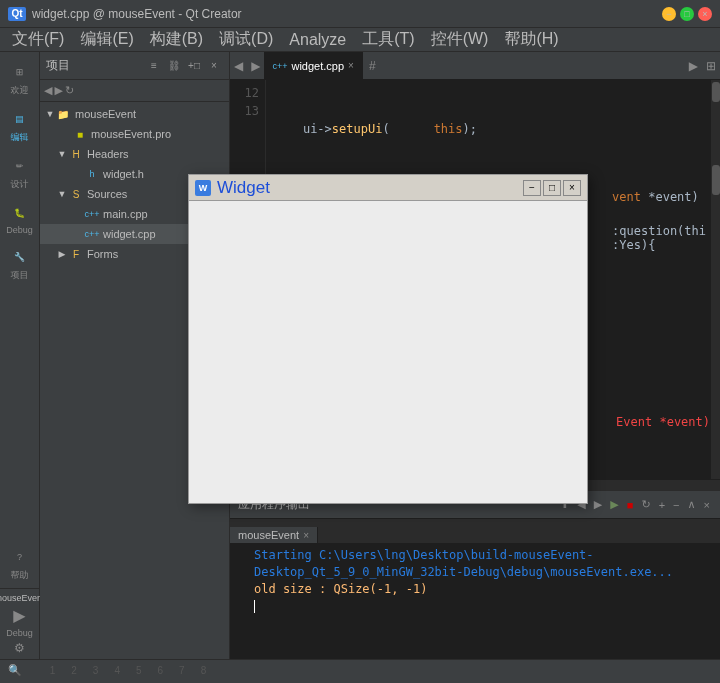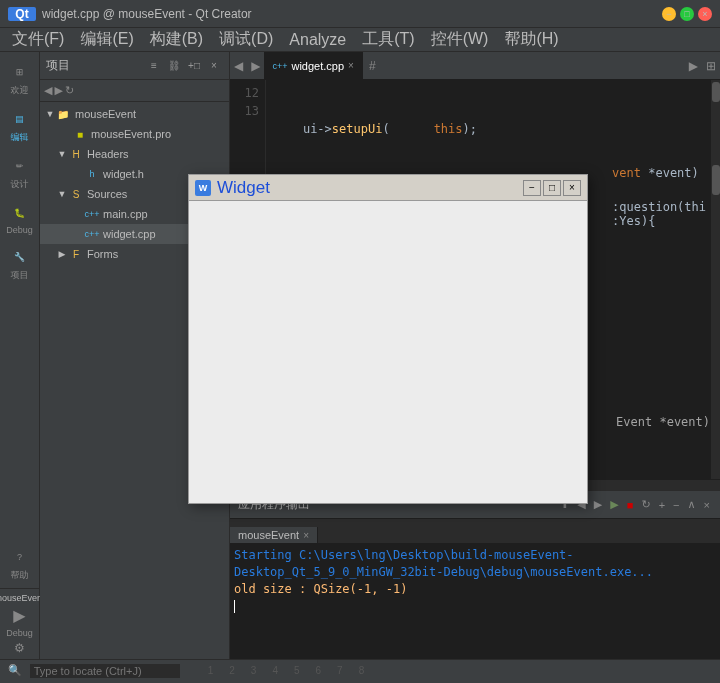--- a/index.html
+++ b/index.html
@@ -82,21 +82,21 @@
     .output-panel { height: 170px; background: #1e1e1e; display: flex; flex-direction: column; border-top: 2px solid #2b2b2b; }
     .output-header { display: flex; align-items: center; height: 28px; background: #3c3f41; padding: 0 8px; border-bottom: 1px solid #1e1e1e; color: #bbb; }
     .output-title { font-size: 12px; flex: 1; }
     .output-toolbar { display: flex; gap: 4px; align-items: center; }
     .output-btn { color: #888; font-size: 11px; cursor: pointer; padding: 0 2px; }
 
     .output-tabs { display: flex; height: 24px; background: #2b2b2b; align-items: flex-end; }
     .output-tab { padding: 2px 8px; font-size: 11px; color: #bbb; cursor: pointer; background: #3c3f41; border-right: 1px solid #1e1e1e; display: flex; align-items: center; gap: 4px; }
     .output-tab .tab-close { font-size: 10px; color: #888; }
 
-    .output-content { flex: 1; background: #1e1e1e; padding: 4px 4px; font-family: Consolas, monospace; font-size: 12px; color: #a9b7c6; overflow-y: auto; line-height: 17px; }
+    .output-content { flex: 1; background: #1e1e1e; padding: 4px 24px; font-family: Consolas, monospace; font-size: 12px; color: #a9b7c6; overflow-y: auto; line-height: 17px; }
     .output-content .link-text { color: #287bde; }
     .output-content .normal-text { color: #fdba74; }
 
     
     .status-bar {
       height: 22px; background: #3c3f41; display: flex; align-items: center;
       padding: 0 8px; border-top: 1px solid #2b2b2b; color: #888; font-size: 11px;
     }
     .status-left { display: flex; align-items: center; gap: 8px; flex: 1; }
 
@@ -119,21 +119,21 @@
     .float-content { flex: 1; background: #ececec; }
 
     
     .cursor-bar { display: inline-block; width: 1px; height: 13px; background: #fff; vertical-align: middle; animation: blink 1s infinite; }
     @keyframes blink { 0%,100%{opacity:1} 50%{opacity:0} }
   </style>
 </head>
 <body>
 
 <div class="title-bar">
-  <div class="app-icon" style="width:28px;height:14px;background:#3a7cdf;border-radius:2px;display:flex;align-items:center;justify-content:center;color:white;font-size:12px;font-weight:bold;">Qt</div>
+  <div class="app-icon" style="width:18px;height:14px;background:#3a7cdf;border-radius:2px;display:flex;align-items:center;justify-content:center;color:white;font-size:10px;font-weight:bold;">Qt</div>
   <span class="title-text">widget.cpp @ mouseEvent - Qt Creator</span>
   <div class="win-btns">
     <div class="win-btn min">−</div>
     <div class="win-btn max">□</div>
     <div class="win-btn close">×</div>
   </div>
 </div>
 
 <div class="menu-bar">
   <span class="menu-item">文件(F)</span>
@@ -282,27 +282,27 @@
       </div>
     </div>
 
     <div style="flex:1;background:#1e1e1e;display:flex;overflow:hidden;">
       <div class="line-numbers" style="padding-top:2px;">
         <div style="height:80px;"></div>
         <div>33</div>
       </div>
       <div style="flex:1;position:relative;">
 
-        <div style="position:absolute;right:0;top:2px;font-family:Consolas,monospace;font-size:12px;color:#a9b7c6;padding:4px;">
+        <div style="position:absolute;right:0;top:26px;font-family:Consolas,monospace;font-size:12px;color:#a9b7c6;padding:4px;">
           <div><span style="color:#cc7832;">vent</span> <span>*event)</span></div>
           <div style="height:20px;"></div>
           <div>:question(thi</div>
           <div>:Yes){</div>
         </div>
-        <div style="position:absolute;right:0;bottom:50px;font-family:Consolas,monospace;font-size:12px;color:#a3a3a3;">Event *event)</div>
+        <div style="position:absolute;right:0;bottom:50px;font-family:Consolas,monospace;font-size:12px;color:#ef4444;">Event *event)</div>
 
         <div style="position:absolute;bottom:60px;left:8px;font-family:Consolas,monospace;font-size:12px;color:#a9b7c6;">    {</div>
       </div>
 
       <div style="width:10px;background:#2b2b2b;border-left:1px solid #1e1e1e;">
         <div style="width:8px;height:30px;background:#555;margin-top:5px;margin-left:1px;border-radius:3px;"></div>
       </div>
     </div>
 
     <div style="height:10px;background:#2b2b2b;border-top:1px solid #1e1e1e;display:flex;">
@@ -358,21 +358,20 @@
       </div>
     </div>
     <div class="float-content"></div>
   </div>
 
 </div>
 
 <div class="status-bar">
   <div class="status-left">
     <div style="color:#888;">🔍</div>
-    <input type="text" style="background: rgb(43, 43, 43); border: none; color: rgb(136, 136, 136); font-size: 11px; width: 150px; padding: 1px 4px; outline: none;" placeholder="Type to locate (Ctrl+J)">
     <div style="display:flex;gap:16px;margin-left:20px;">
       <span style="color:#555;font-size:10px;">1</span>
       <span style="color:#555;font-size:10px;">2</span>
       <span style="color:#555;font-size:10px;">3</span>
       <span style="color:#555;font-size:10px;">4</span>
       <span style="color:#555;font-size:10px;">5</span>
       <span style="color:#555;font-size:10px;">6</span>
       <span style="color:#555;font-size:10px;">7</span>
       <span style="color:#555;font-size:10px;">8</span>
     </div>

